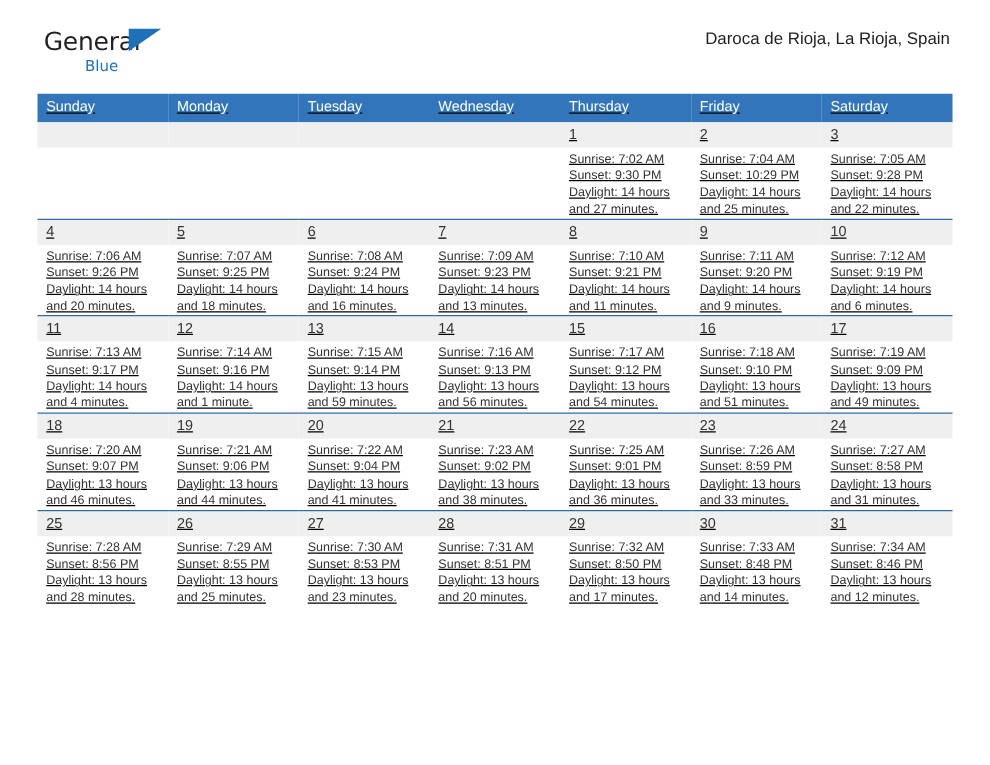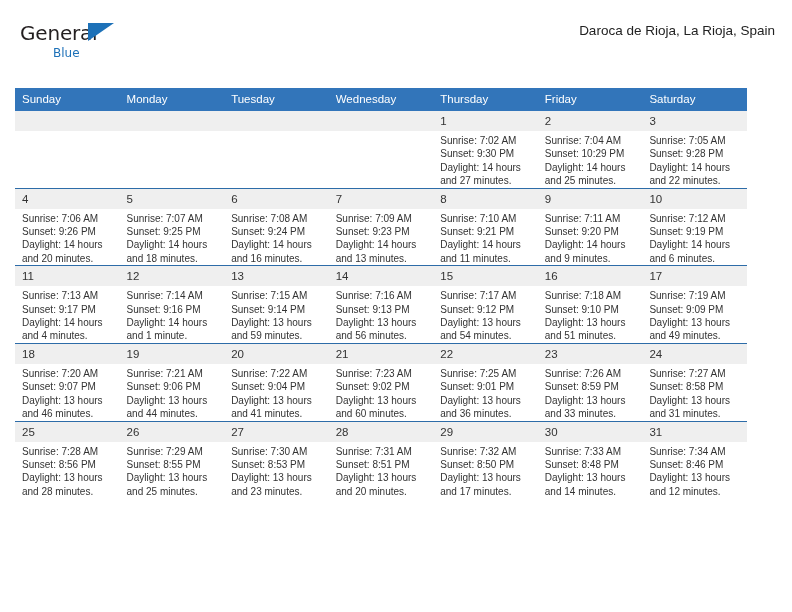--- a/index.html
+++ b/index.html
@@ -13,21 +13,21 @@
     font-family: "Liberation Sans", sans-serif;
     -webkit-font-smoothing: antialiased;
     overflow: hidden;
   }
 
   .page {
     position: relative;
     width: 792px;
     height: 612px;
     box-sizing: border-box;
-    padding: 0 15px;
+    padding: 0 30px;
   }
 
   
   .topbar {
     position: relative;
     height: 72px;
     display: flex;
     align-items: flex-start;
     justify-content: space-between;
   }
@@ -86,21 +86,22 @@
     line-height: 20px;
     margin-top: 6px;
     white-space: nowrap;
   }
 
   
   .cal {
     width: 732px;
     border-collapse: collapse;
     table-layout: fixed;
-    margin-top: 16px;
+    margin-top: 3px;
+    text-decoration: underline;
   }
   .cal th {
     background: #3275ba;
     color: #ffffff;
     font-size: 11.5px;
     font-weight: normal;
     text-align: left;
     padding: 5px 0 5px 7px;
     height: 13px;
     line-height: 13px;
@@ -366,21 +367,21 @@
               <div>Daylight: 13 hours</div>
               <div>and 41 minutes.</div>
             </div>
           </td>
           <td>
             <div class="daynum">21</div>
             <div class="details">
               <div>Sunrise: 7:23 AM</div>
               <div>Sunset: 9:02 PM</div>
               <div>Daylight: 13 hours</div>
-              <div>and 60 minutes.</div>
+              <div>and 38 minutes.</div>
             </div>
           </td>
           <td>
             <div class="daynum">22</div>
             <div class="details">
               <div>Sunrise: 7:25 AM</div>
               <div>Sunset: 9:01 PM</div>
               <div>Daylight: 13 hours</div>
               <div>and 36 minutes.</div>
             </div>

